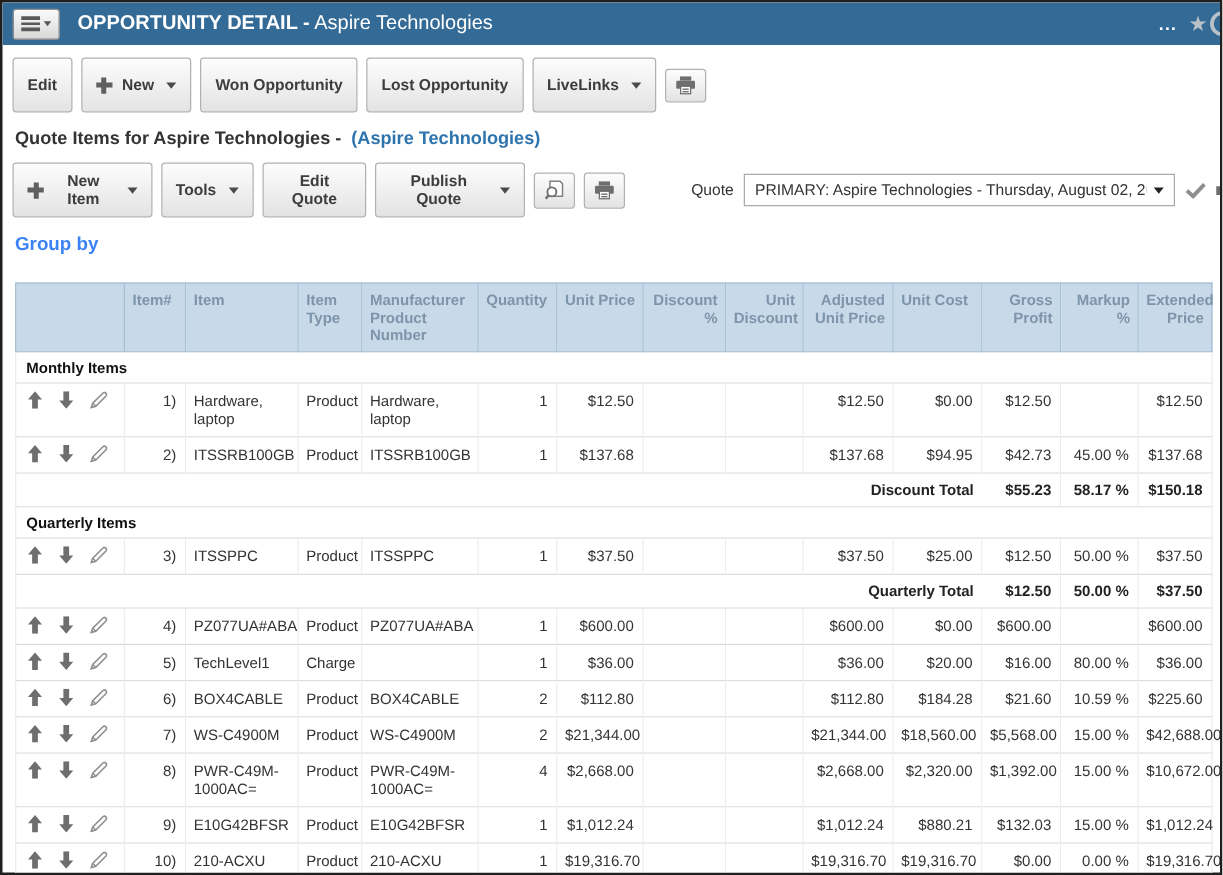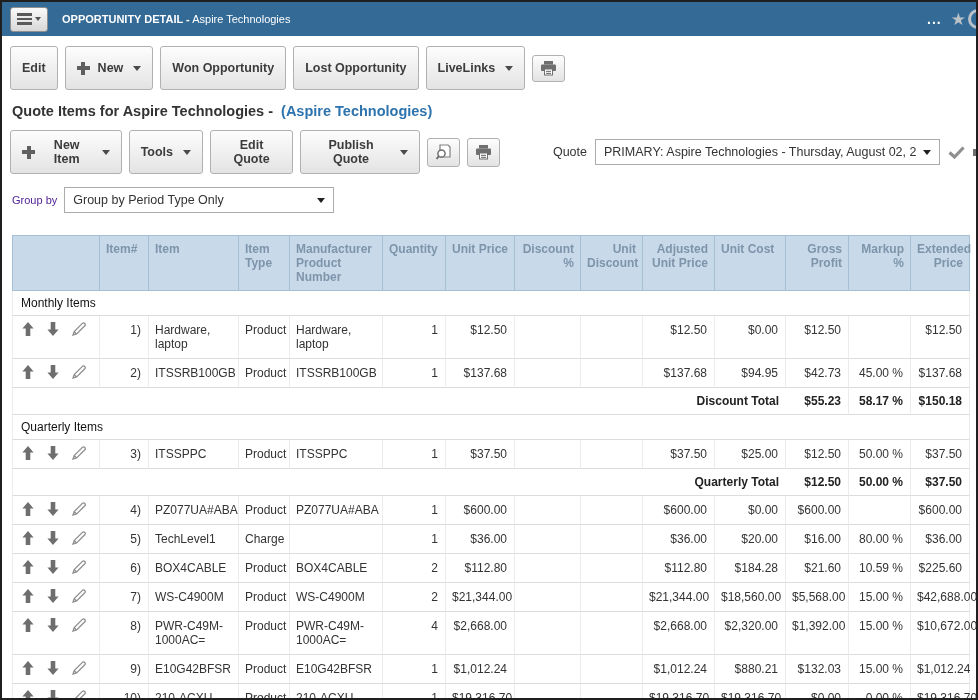--- a/index.html
+++ b/index.html
@@ -19,21 +19,21 @@
     width:38px; height:25px; background:linear-gradient(#fafafa,#d8d8d8);
     border:1px solid #8f8f8f; border-radius:3px; display:flex; align-items:center;
     justify-content:center; gap:3px; cursor:pointer;
   }
   .hamburger-bars { display:flex; flex-direction:column; gap:2px; }
   .hamburger-bars span { width:15px; height:2.5px; background:#5a5a5a; display:block; }
   .caret-sm {
     width:0; height:0; border-left:3.5px solid transparent;
     border-right:3.5px solid transparent; border-top:4px solid #555; display:inline-block;
   }
-  .topbar-title { margin-left:14px; font-size:11px; white-space:nowrap; }
+  .topbar-title { margin-left:14px; font-size:16px; white-space:nowrap; }
   .topbar-title b { font-weight:bold; }
   .topbar-right { margin-left:auto; display:flex; align-items:center; gap:9px; }
   .overflow-dots { color:#fff; font-weight:bold; font-size:14px; letter-spacing:1px; line-height:10px; }
   .fav-star { color:#b9c1c9; font-size:17px; line-height:17px; }
   .edge-circle {
     width:20px; height:20px; border:3px solid #b9c1c9; border-radius:50%;
     position:absolute; right:-12px; top:7px;
   }
 
   
@@ -62,21 +62,21 @@
 
   .fakeselect {
     border:1px solid #ababab; background:#fff; height:26px; display:flex;
     align-items:center; font-size:12.5px; color:#333; padding:0 8px; cursor:pointer;
   }
   .fakeselect .txt { flex:1; overflow:hidden; white-space:nowrap; }
   .fakeselect .caret { width:0; height:0; border-left:4px solid transparent;
     border-right:4px solid transparent; border-top:5px solid #222; margin-left:6px; flex:none; }
   .quote-select { width:345px; }
   .groupby-row { margin:13px 10px 0 10px; display:flex; align-items:center; gap:7px; }
-  .groupby-row .lbl { font-size:11px; font-weight:normal; color:#4c1d95; }
+  .groupby-row .lbl { font-size:15px; font-weight:bold; color:#3b82f6; }
   .groupby-select { width:270px; }
 
   .icon-svg { display:block; }
 
   
   .tablewrap { margin:22px 0 0 10px; }
   table { border-collapse:separate; border-spacing:0; table-layout:fixed; width:958px; font-size:12px; color:#333; }
   thead th {
     background:#c8daea; color:#7e94aa; font-weight:bold; text-align:left;
     vertical-align:top; padding:6px 6px; border-right:1px solid #a5bfd5;
@@ -84,21 +84,21 @@
   }
   thead th:first-child { border-left:1px solid #a5bfd5; }
   thead th.num { text-align:right; }
   tbody td {
     vertical-align:top; padding:7px 6px; border-right:1px solid #ececec;
     border-bottom:1px solid #dcdcdc; line-height:14px; background:#fff;
   }
   tbody td:first-child { border-left:1px solid #ececec; }
   tbody td.num { text-align:right; padding-right:7px; }
   tbody tr.section td {
-    font-weight:normal; color:#111; padding:5px 8px; border-right:1px solid #ececec;
+    font-weight:bold; color:#111; padding:5px 8px; border-right:1px solid #ececec;
   }
   tbody tr.totalrow td { font-weight:bold; color:#222; padding:6px 7px; }
   tbody tr.totalrow td.tlabel { text-align:right; border-right:none; }
   tbody tr.totalrow td { border-right:1px solid #ececec; }
   tbody tr.totalrow td.tlabel { border-right:none; }
   td.iconcell { padding:6px 0 6px 9px; }
   .rowicons { display:flex; align-items:center; gap:13px; }
   .rowicons span { display:inline-flex; cursor:pointer; }
 </style>
 </head>
@@ -201,24 +201,20 @@
       </div>
       <svg width="17" height="13" viewBox="0 0 17 13">
         <path d="M1.5 6.5 L6.5 11 L15.5 1.5" stroke="#8f8f8f" stroke-width="3.2" fill="none"></path>
       </svg>
       <span style="width:7px;height:7px;background:#6e6e6e;display:inline-block;margin-right:-12px;"></span>
     </div>
   </div>
 
   <div class="groupby-row">
     <span class="lbl">Group by</span>
-    <div class="fakeselect groupby-select">
-      <span class="txt">Group by Period Type Only</span>
-      <span class="caret"></span>
-    </div>
   </div>
 
   <div class="tablewrap">
     <table>
         <colgroup>
           <col style="width: 88px;">
           <col style="width: 49px;">
           <col style="width: 90px;">
           <col style="width: 51px;">
           <col style="width: 93px;">

